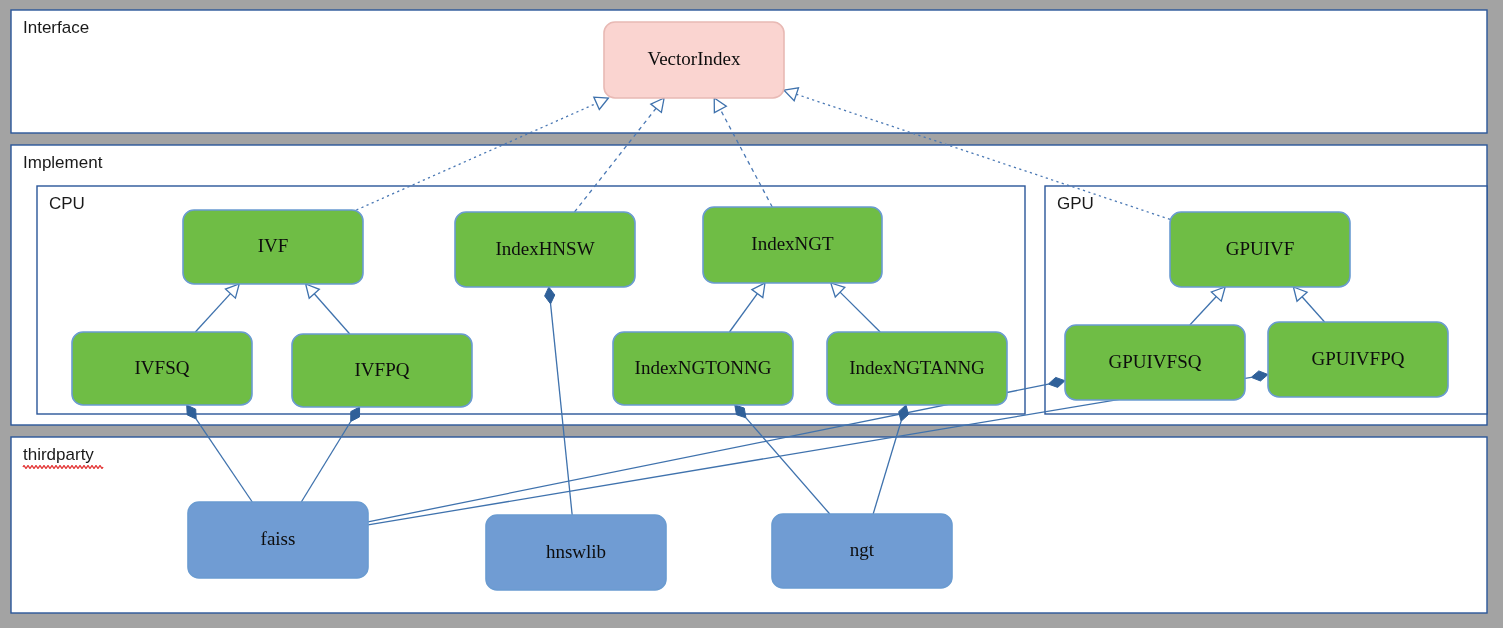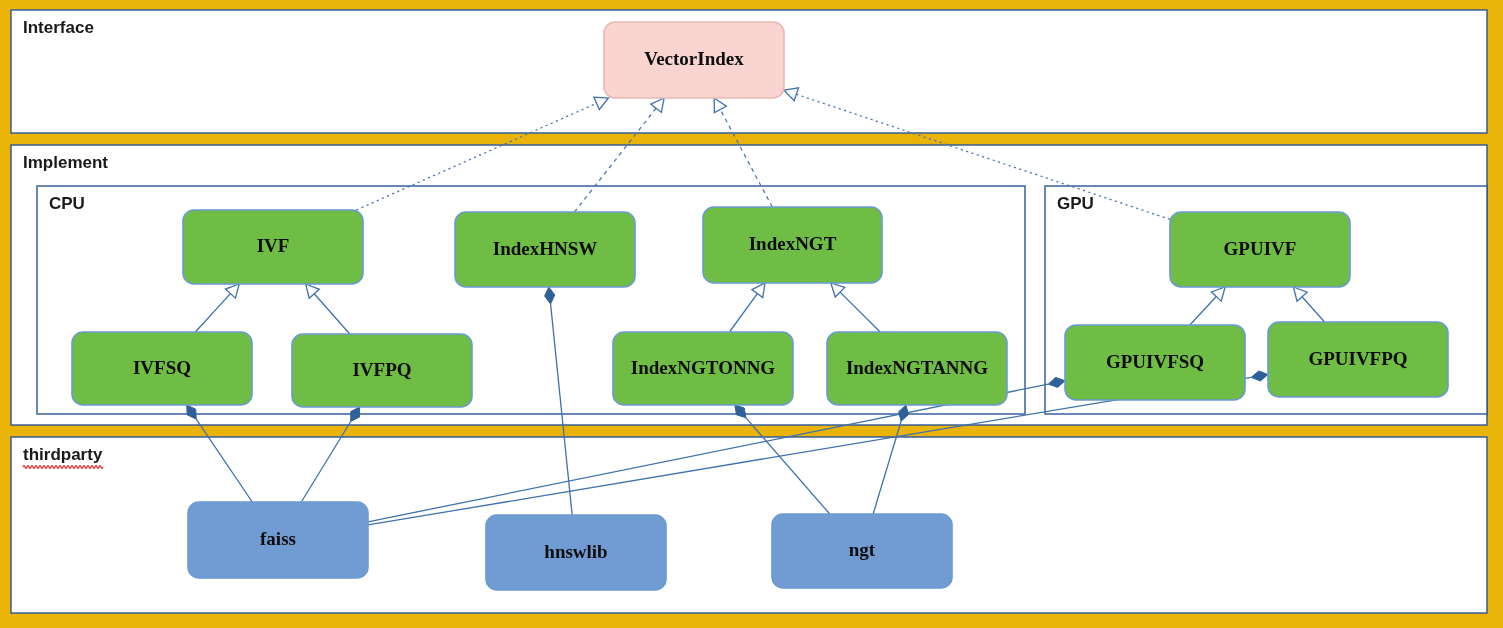--- a/index.html
+++ b/index.html
@@ -4,24 +4,23 @@
 <style>
   html, body {
     margin: 0;
     padding: 0;
     background: #ffffff;
   }
   #stage {
     position: relative;
     width: 1503px;
     height: 628px;
-    background: #eab308;
+    background: #a3a3a3;
     overflow: hidden;
     font-family: "Liberation Sans", sans-serif;
-    font-weight: bold;
   }
   #diagram-svg {
     position: absolute;
     left: 0;
     top: 0;
     width: 1503px;
     height: 628px;
   }
   .container-rect {
     fill: #ffffff;

